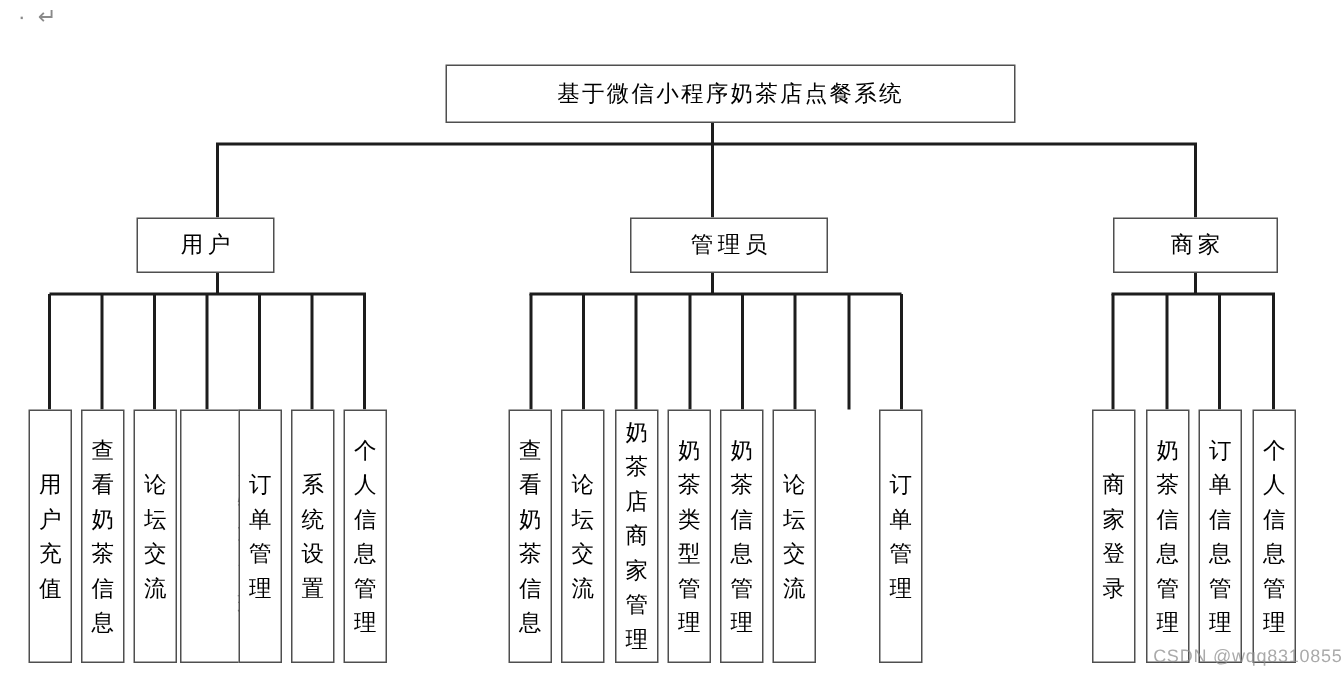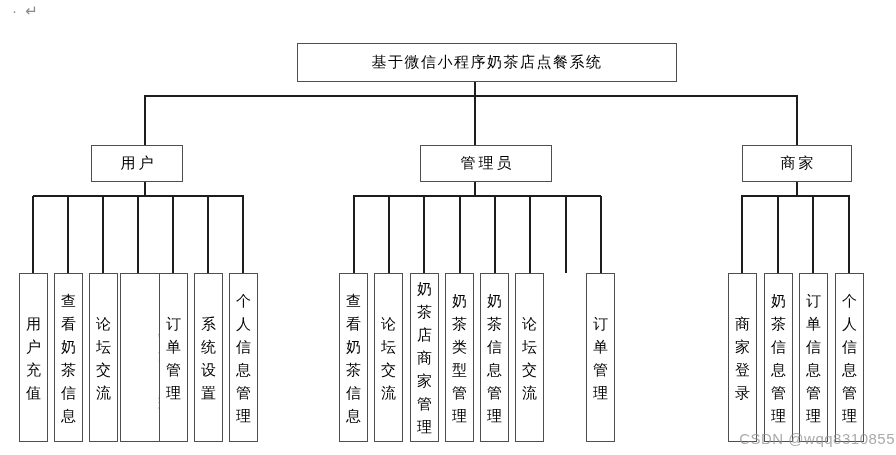--- a/index.html
+++ b/index.html
@@ -24,21 +24,21 @@
   .box-merchant{left:742px;width:110px;}
   .leaf{top:273px;width:29px;height:169px;}
   .leaf span{
     display:block;width:16px;font-size:15px;line-height:23px;
     word-break:break-all;text-align:center;
   }
   .vline,.hline{position:absolute;background:#1d1d1d;z-index:1;}
   .vline{width:2px;}
   .hline{height:2px;}
   .watermark{
-    position:absolute;right:1px;top:430px;font-size:15px;color:rgba(142,142,142,0.75);
+    position:absolute;right:1px;top:430px;font-size:12px;color:rgba(142,142,142,0.75);
     z-index:3;letter-spacing:0.5px;
   }
 </style>
 </head>
 <body>
 
 <div class="canvas">
 
   <span class="pmark">· ↵</span>
 

